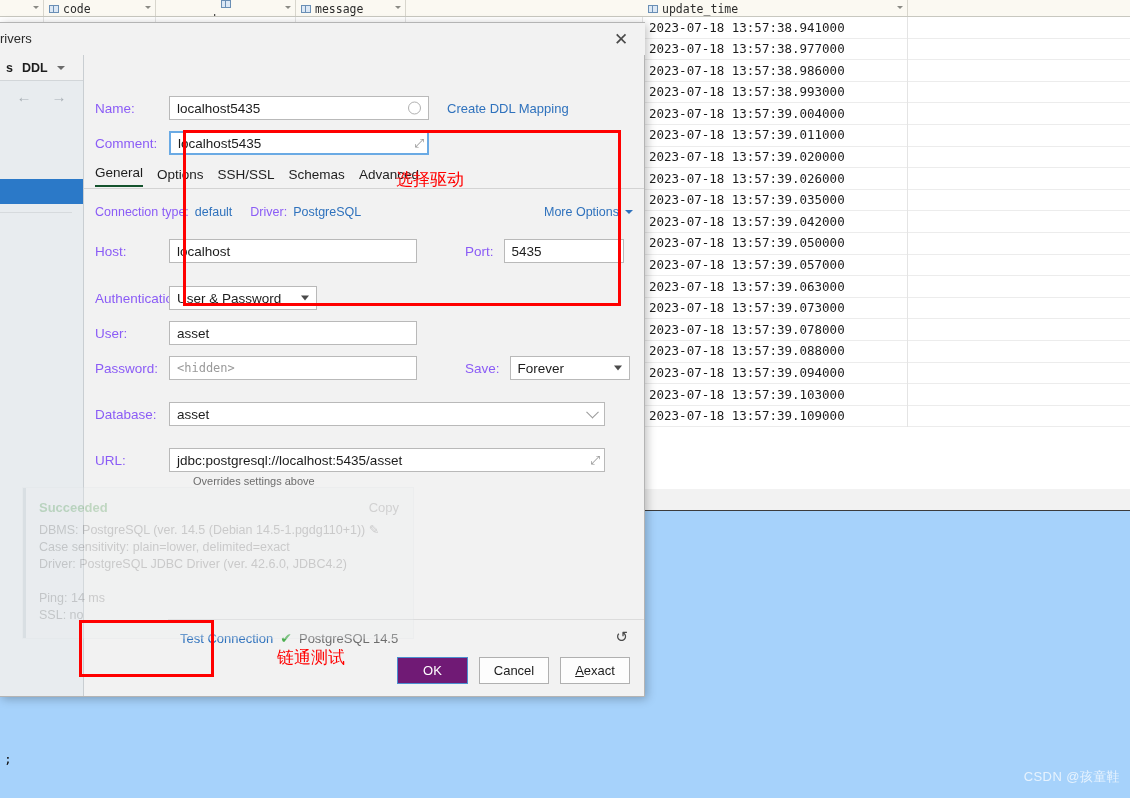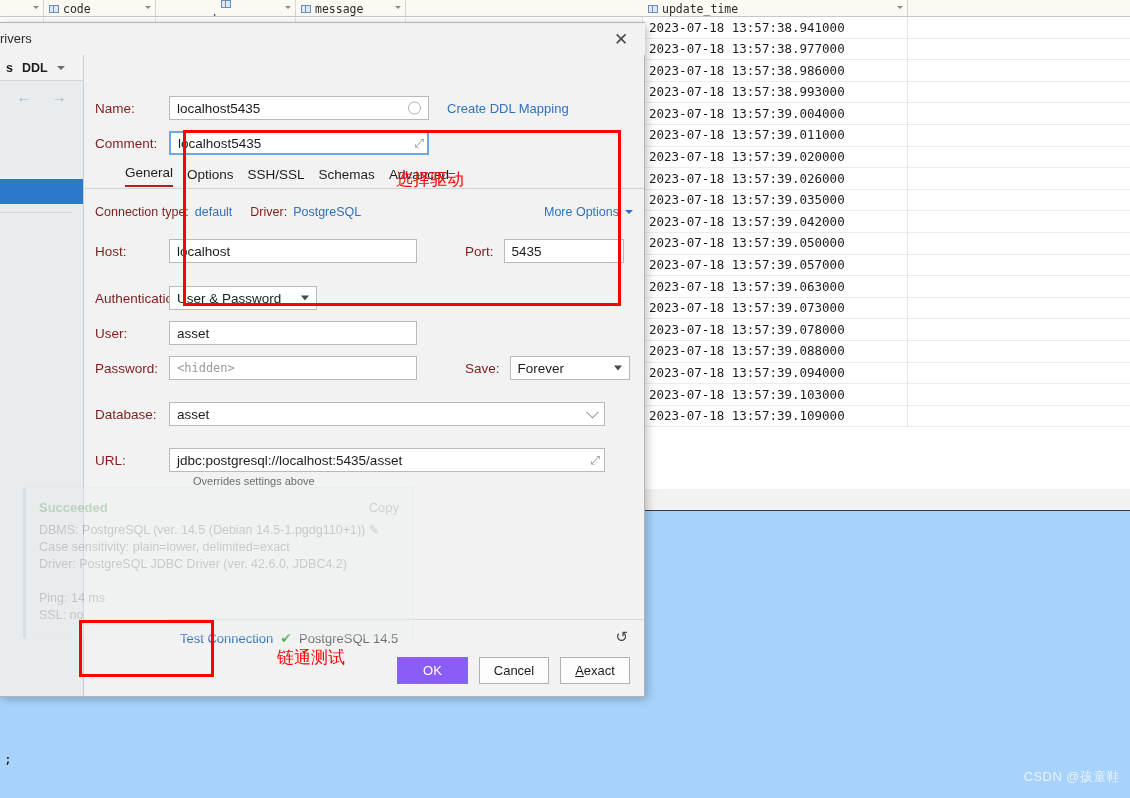--- a/index.html
+++ b/index.html
@@ -130,21 +130,21 @@
   }
   .rail-list { position: relative; margin-top: 18px; }
   .rail-item { height: 25px; }
   .rail-item.sel { background: #2b79c8; }
   .rail-sep { margin-top: 8px; border-top: 1px solid #d6dadd; width: 72px; }
 
   
   .form { position: absolute; left: 84px; top: 32px; right: 0; bottom: 0; }
 
   .row { position: absolute; display: flex; align-items: center; }
-  .lbl { color: #7f1d1d; font-size: 13.5px; }
+  .lbl { color: #8b5cf6; font-size: 13.5px; }
 
   .tf {
     background: #fff; border: 1px solid #b9b9b9;
     height: 24px; font-size: 13.5px; color: #1c1c1c;
     padding: 0 7px; display: flex; align-items: center;
     font-family: "Liberation Sans", sans-serif;
   }
   .tf.focus { border: 2px solid #6aaae4; }
   .tf .ph { color: #9a9a9a; font-family: "DejaVu Sans Mono", monospace; font-size: 12px; }
   .tf-wrap { position: relative; }
@@ -158,21 +158,21 @@
     background: #fff;
   }
   .link { color: #2f72bd; cursor: pointer; }
   .muted { color: #6d6d6d; }
 
   .tabs {
     position: absolute; left: 11px; top: 110px; display: flex; gap: 14px;
     font-size: 13.5px; align-items: flex-end;
   }
   .tab { padding-bottom: 5px; color: #1e1e1e; cursor: pointer; }
-  .tab.active { border-bottom: 2px solid #b91c1c; margin-left: 30px; }
+  .tab.active { border-bottom: 2px solid #14532d; }
   .tabs-underline {
     position: absolute; left: 0; top: 133px; right: 0; height: 1px;
     background: #d3d3d3;
   }
 
   .select {
     background: #fff; border: 1px solid #b9b9b9; height: 24px;
     display: flex; align-items: center; padding: 0 7px;
     font-size: 13.5px; color: #1c1c1c; position: relative;
   }
@@ -211,21 +211,21 @@
     display: flex; align-items: center; gap: 7px; font-size: 13px;
   }
   .check { color: #4caf50; font-size: 14px; }
   .reset-ico { position: absolute; right: 16px; top: 8px; font-size: 15px; color: #4a4a4a; }
   .btns { position: absolute; right: 14px; bottom: 12px; display: flex; gap: 11px; }
   .btn {
     min-width: 70px; height: 27px; border: 1px solid #b0b0b0; background: #fdfdfd;
     display: flex; align-items: center; justify-content: center;
     font-size: 13px; color: #1c1c1c; cursor: pointer;
   }
-  .btn.primary { background: #8b5cf6; border-color: #4a8fd0; color: #fff; min-width: 71px; }
+  .btn.primary { background: #701a75; border-color: #4a8fd0; color: #fff; min-width: 71px; }
   .btn u { text-decoration: underline; }
 
   
   .redbox { position: absolute; border: 3px solid #ff0000; pointer-events: none; }
   .redtext {
     position: absolute; color: #ff0000; font-size: 17px;
     font-family: "DejaVu Sans", sans-serif; white-space: nowrap; pointer-events: none;
   }
 </style>
 </head>

